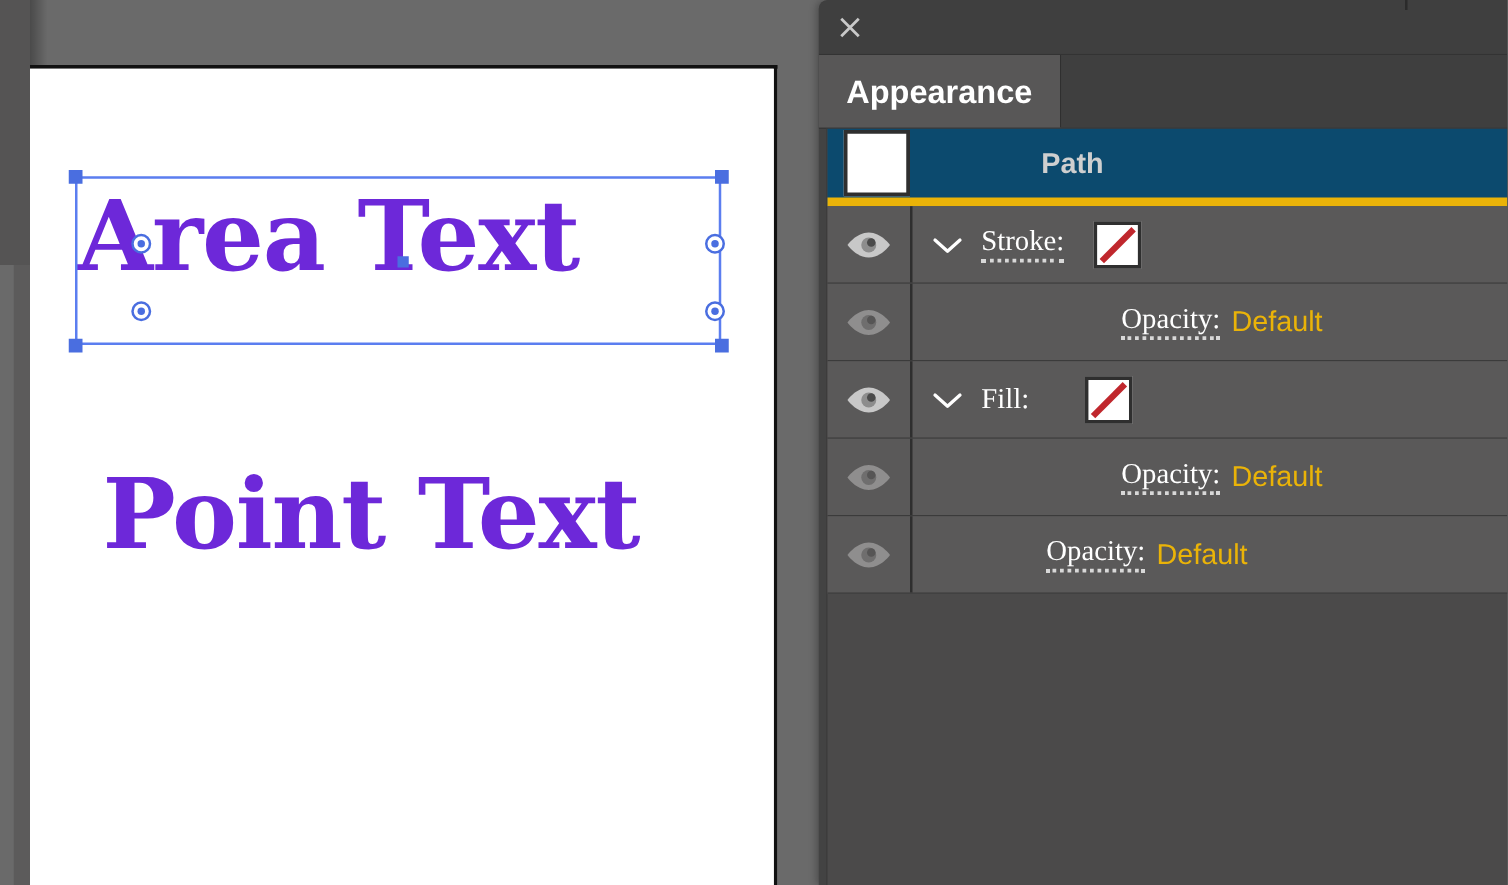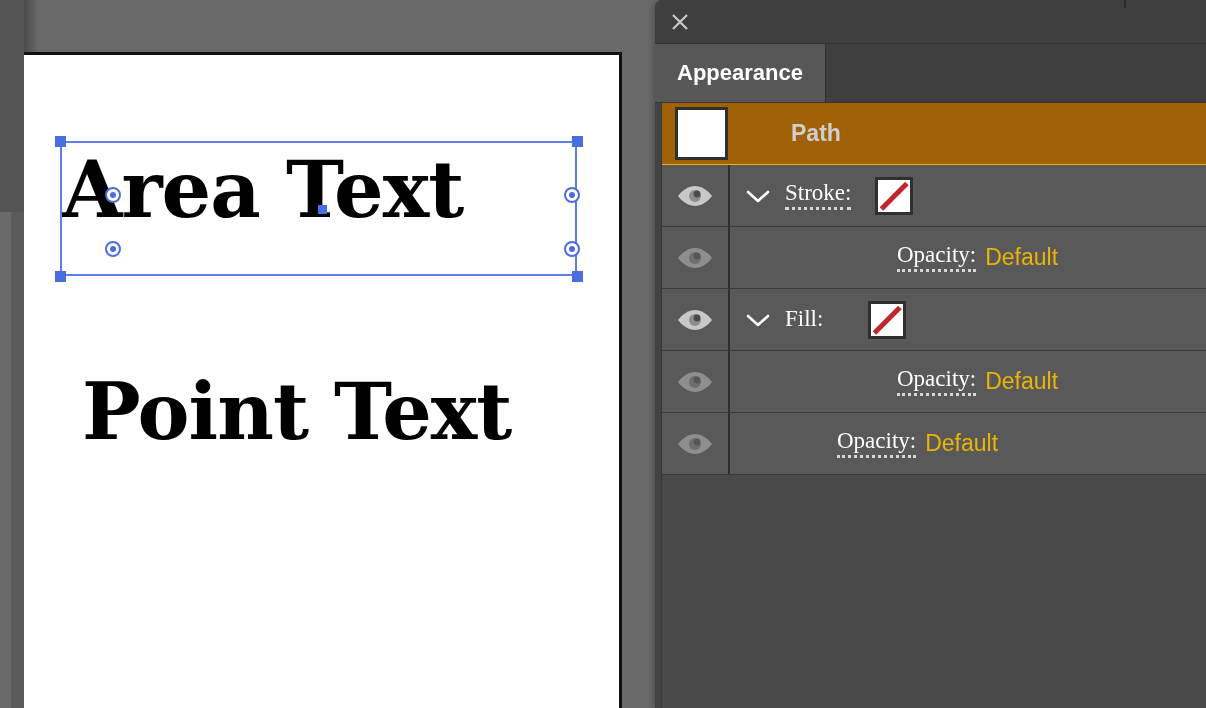--- a/index.html
+++ b/index.html
@@ -36,21 +36,21 @@
     border-right:3px solid #111;
     box-sizing:border-box;
   }
   #canvas-area{position:absolute;inset:0;background:#fff;overflow:hidden;}
 
   
   .art-text{
     position:absolute;
     font-family:"DejaVu Serif","Liberation Serif",serif;
     font-weight:bold;
-    color:#000000;
+    color:#6d28d9;
     white-space:nowrap;
     letter-spacing:-1px;
   }
   #area-text-object{left:38px;top:96px;font-size:78px;line-height:1;}
   #point-text-object{left:58px;top:318px;font-size:78px;line-height:1;}
 
   
   #selection-overlay{
     position:absolute;left:36px;top:86px;width:517px;height:135px;
     pointer-events:none;
@@ -111,21 +111,21 @@
   #close-button svg{display:block;}
 
   #panel-tabbar{
     position:relative;height:58px;background:#3f3f3f;
     border-bottom:1px solid #353535;
     display:flex;align-items:stretch;
   }
   .panel-tab{
     display:flex;align-items:center;
     padding:0 22px;
-    font-size:22px;font-weight:bold;color:#fff;
+    font-size:26px;font-weight:bold;color:#fff;
     background:#585757;
     border-right:1px solid #2f2f2f;
     cursor:pointer;
     text-align:right;
   }
   #tab-filler{flex:1;background:#3f3f3f;}
 
   #panel-body{
     position:relative;
     background:#4b4a4a;
@@ -136,21 +136,21 @@
   #rows-container{position:relative;}
 
   .ap-row{
     position:relative;
     height:62px;
     display:flex;align-items:center;
     border-bottom:1px solid #3b3b3b;
     background:#5a5959;
     box-sizing:border-box;
   }
-  .ap-row.path-row{background:#a16207;border-bottom:1px solid #eab308;}
+  .ap-row.path-row{background:#0c4a6e;border-bottom:7px solid #eab308;gap:42px;}
 
   .eye-cell{
     width:66px;min-width:66px;height:100%;
     display:flex;align-items:center;justify-content:center;
     cursor:pointer;
   }
   .row-divider{
     width:2px;height:100%;background:#2e2e2e;
   }
   .chev-cell{

